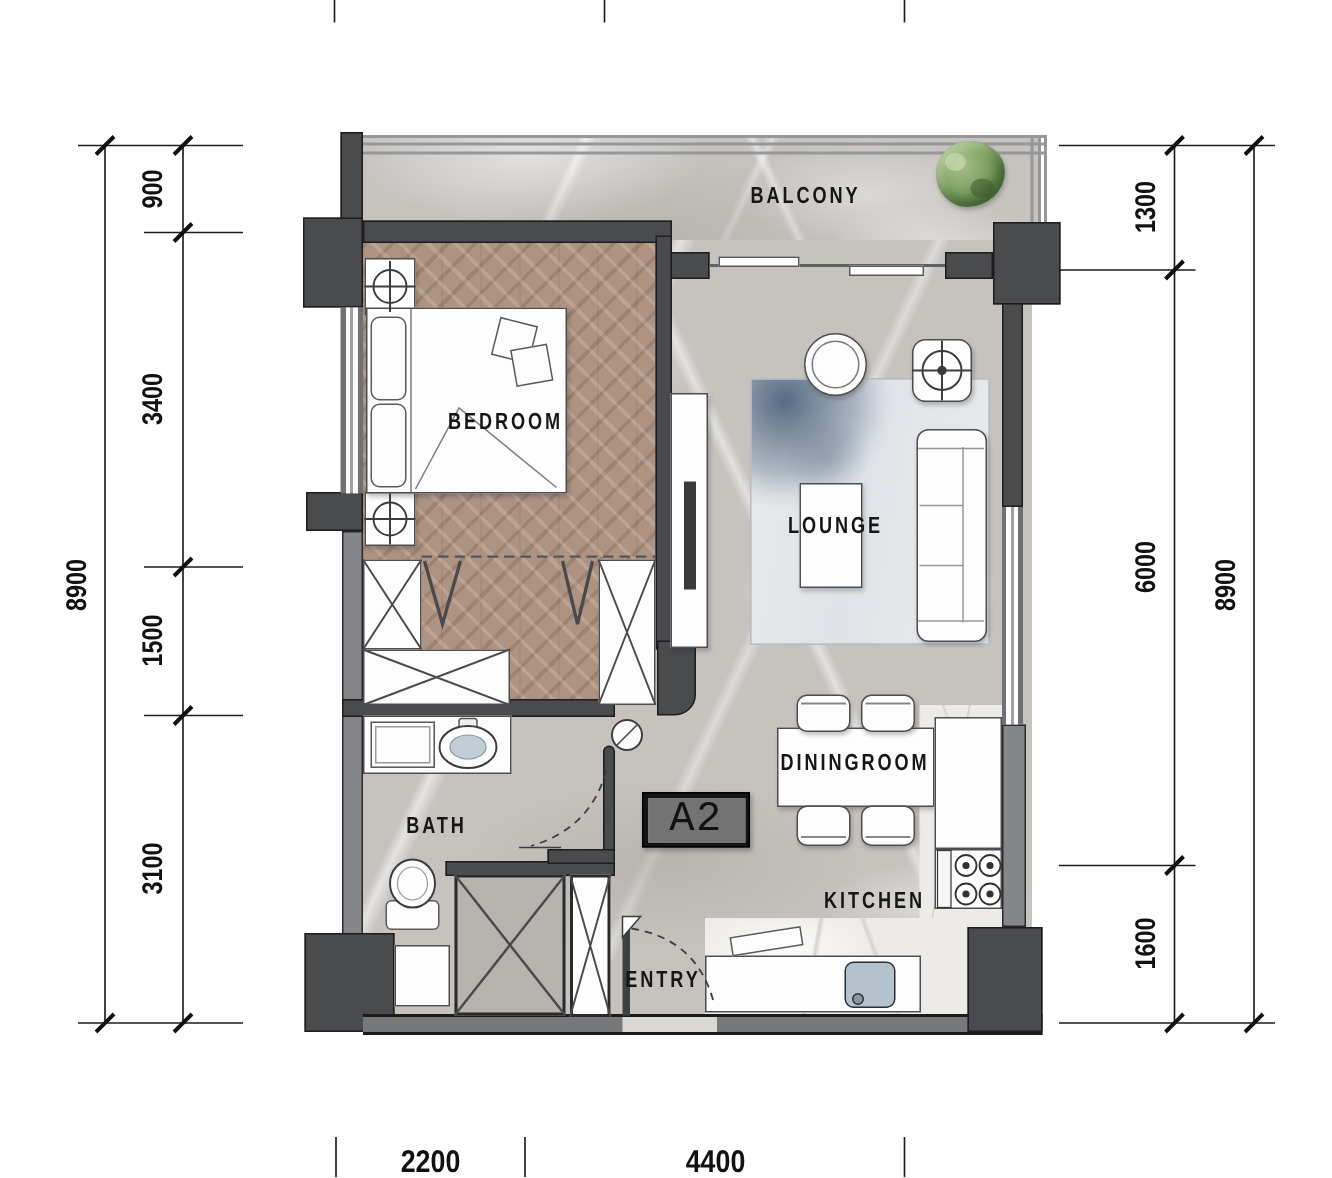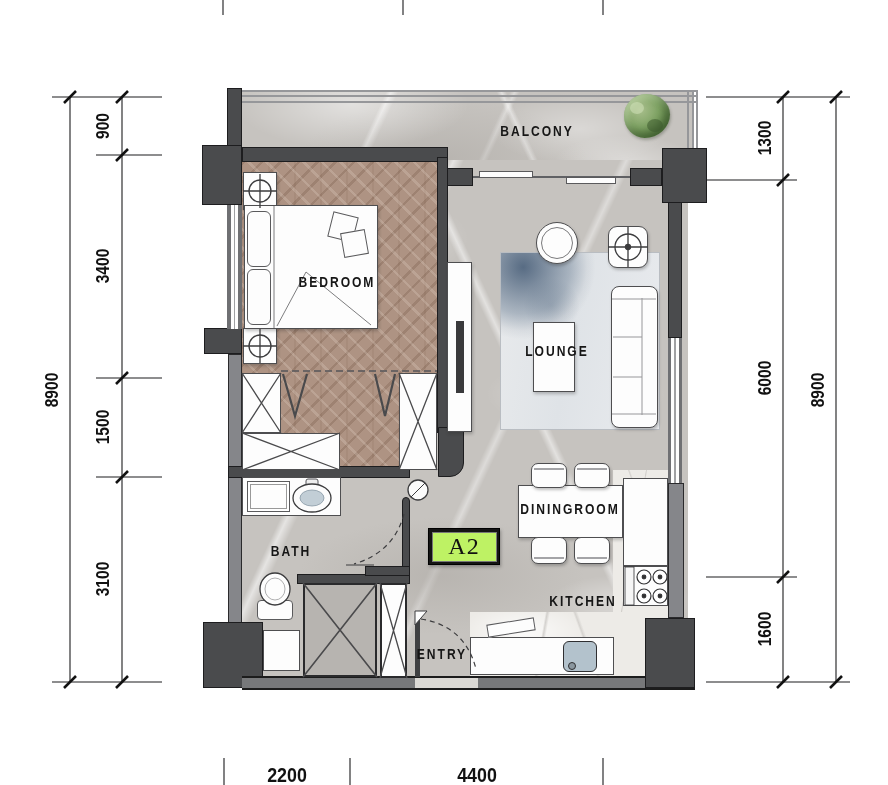--- a/index.html
+++ b/index.html
@@ -38,23 +38,23 @@
   .rail{background:#96979a;}
   
   .room-label{position:absolute;color:#161616;font-weight:700;font-size:15.5px;letter-spacing:2.5px;
     white-space:nowrap;transform:translate(-50%,-50%) scaleX(.78);}
   .dim{position:absolute;color:#111;font-weight:700;font-size:19px;white-space:nowrap;
     transform:translate(-50%,-50%) rotate(-90deg) scaleX(.82);}
   .dimh{position:absolute;color:#111;font-weight:700;font-size:21px;white-space:nowrap;
     transform:translateX(-50%) scaleX(.85);}
   .a2box{position:absolute;left:428px;top:528px;width:72px;height:37px;background:#141414;
     border:1px solid #000;box-sizing:border-box;padding:2.5px;box-shadow:1px 2px 3px rgba(40,40,40,.35);}
-  .a2inner{width:100%;height:100%;background:#bef264;border:1px solid #777;box-sizing:border-box;
+  .a2inner{width:100%;height:100%;background:#737373;border:1px solid #777;box-sizing:border-box;
     display:flex;align-items:center;justify-content:center;
-    font-family:Liberation Serif, serif;font-size:24px;color:#111;letter-spacing:1px;}
+    font-family:Liberation Mono, monospace;font-size:28px;color:#111;letter-spacing:1px;}
   .plant{position:absolute;left:624px;top:94px;width:46px;height:44px;
     background:radial-gradient(circle at 35% 35%, #a9bf8d, #7ea263 45%, #5d7f46 78%, #4c6b3a);
     border-radius:48% 52% 55% 45% / 50% 46% 54% 50%;
     box-shadow:inset -4px -5px 8px rgba(40,70,30,.55), inset 3px 4px 6px rgba(220,235,200,.5), 1px 2px 3px rgba(40,50,30,.3);}
   .plant:before{content:"";position:absolute;left:6px;top:8px;width:14px;height:12px;border-radius:50%;
     background:rgba(210,225,185,.55);}
   .plant:after{content:"";position:absolute;right:7px;bottom:6px;width:16px;height:13px;border-radius:50%;
     background:rgba(60,90,45,.55);}
   svg{position:absolute;left:0;top:0;pointer-events:none;}
 </style>

